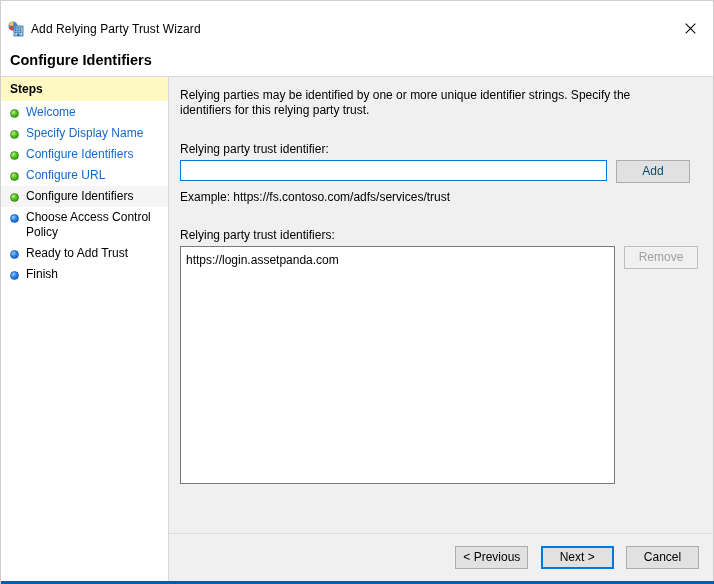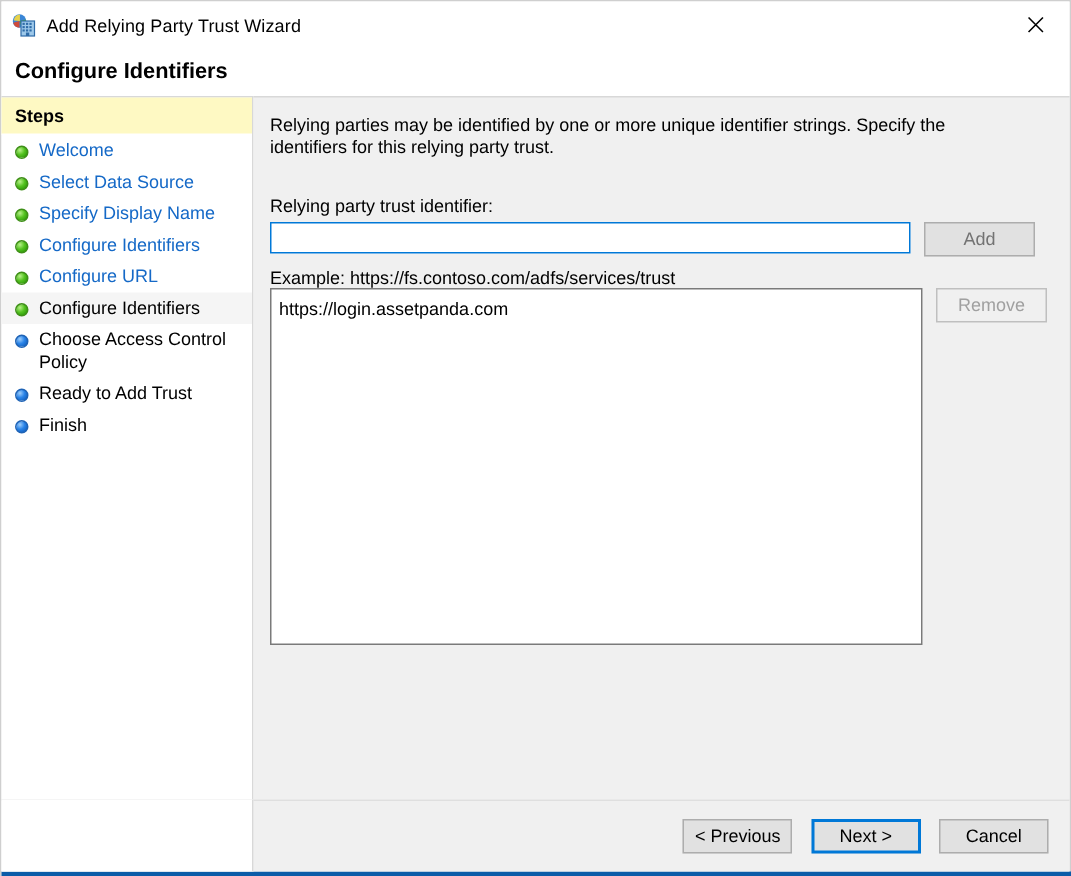--- a/index.html
+++ b/index.html
@@ -29,20 +29,21 @@
   }
 
   
   #titlebar {
     height: 31px;
     min-height: 31px;
     background: #ffffff;
     display: flex;
     align-items: center;
     position: relative;
+    margin-top: 12px;
   }
   #title-icon {
     width: 16px;
     height: 16px;
     margin-left: 7px;
     margin-right: 7px;
     position: relative;
     flex: 0 0 auto;
   }
   #title-text {
@@ -179,21 +180,21 @@
   }
   .side-button {
     width: 74px;
     height: 23px;
     box-sizing: border-box;
     margin-left: 9px;
     background: #e1e1e1;
     border: 1px solid #adadad;
     font-family: "Liberation Sans", sans-serif;
     font-size: 12px;
-    color: #737373;
+    color: #0c4a6e;
     padding: 0;
     line-height: 21px;
     text-align: center;
   }
   .side-button.disabled {
     background: #f0f0f0;
     border: 1px solid #bfbfbf;
     color: #a0a0a0;
   }
   #example-text {
@@ -317,24 +318,20 @@
 
     <div id="sidebar">
       <div id="steps-header">Steps</div>
       <div id="steps-list">
           <div class="step-row">
             <span class="step-dot done"></span>
             <span class="step-label link">Welcome</span>
           </div>
           <div class="step-row">
             <span class="step-dot done"></span>
-            <span class="step-label link">Select Data Source</span>
-          </div>
-          <div class="step-row">
-            <span class="step-dot done"></span>
             <span class="step-label link">Specify Display Name</span>
           </div>
           <div class="step-row">
             <span class="step-dot done"></span>
             <span class="step-label link">Configure Identifiers</span>
           </div>
           <div class="step-row">
             <span class="step-dot done"></span>
             <span class="step-label link">Configure URL</span>
           </div>
@@ -364,20 +361,21 @@
 
         <div class="field-label">Relying party trust identifier:</div>
 
         <div class="row">
           <input id="identifier-input" type="text" placeholder="" style="">
           <button class="side-button">Add</button>
         </div>
 
         <div id="example-text">Example: https://fs.contoso.com/adfs/services/trust</div>
 
+        <div class="field-label">Relying party trust identifiers:</div>
 
         <div class="row">
           <div id="identifiers-listbox">
               <div class="list-item">https://login.assetpanda.com</div>
             </div>
           <button class="side-button disabled" disabled="">Remove</button>
         </div>
 
       </div>
     </div>

